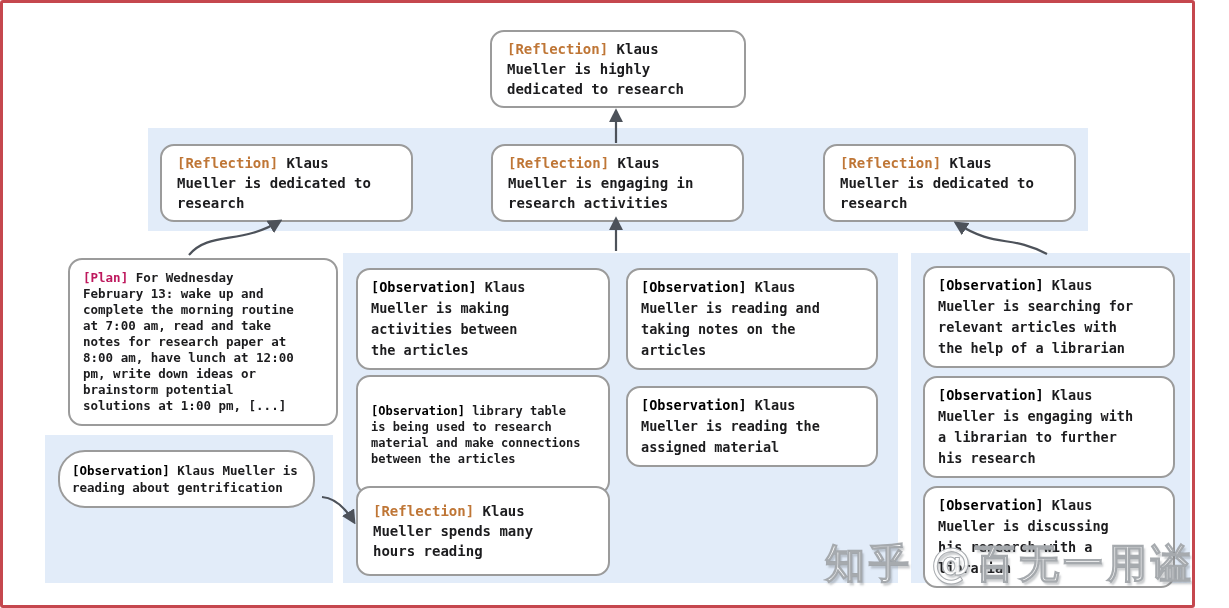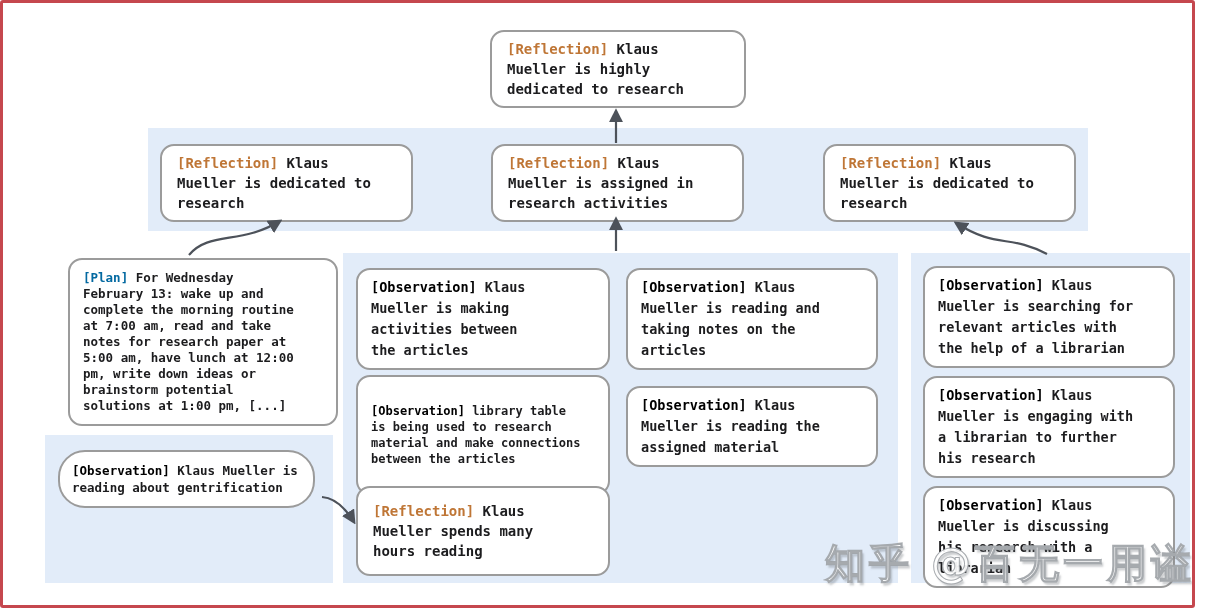--- a/index.html
+++ b/index.html
@@ -36,21 +36,21 @@
   }
   .lg { font-size: 14px;   line-height: 20px; padding: 7px 15px; }
   .md { font-size: 13.5px; line-height: 21px; padding: 7px 13px; }
   .sm { font-size: 12.5px; line-height: 17px; padding: 10px 12px; }
   .xs { font-size: 12px;   line-height: 16px; padding: 26px 13px; }
   .plan-size { font-size: 12.5px; line-height: 16px; padding: 10px 13px; }
   .pad-lg { padding-top: 13px; padding-bottom: 13px; }
 
   .kind-reflection .tag  { color: #bf7636; }
   .kind-observation .tag { color: #000000; }
-  .kind-plan .tag        { color: #0369a1; }
+  .kind-plan .tag        { color: #be185d; }
 
   #n0  { left:487px; top:27px;  width:256px; }
   #n1  { left:157px; top:141px; width:253px; }
   #n2  { left:488px; top:141px; width:253px; }
   #n3  { left:820px; top:141px; width:253px; }
   #n4  { left:65px;  top:255px; width:270px; }
   #n5  { left:55px;  top:447px; width:257px;border-radius:27px; }
   #n6  { left:55px;  top:517px; width:257px; }
   #n7  { left:353px; top:265px; width:254px; }
   #n8  { left:353px; top:372px; width:254px; }
@@ -102,33 +102,33 @@
 
   <div class="node lg kind-reflection" id="n0"><span class="tag">[Reflection]</span><span class="body"> Klaus
 Mueller is highly
 dedicated to research</span></div>
 
   <div class="node lg kind-reflection" id="n1"><span class="tag">[Reflection]</span><span class="body"> Klaus
 Mueller is dedicated to
 research</span></div>
 
   <div class="node lg kind-reflection" id="n2"><span class="tag">[Reflection]</span><span class="body"> Klaus
-Mueller is assigned in
+Mueller is engaging in
 research activities</span></div>
 
   <div class="node lg kind-reflection" id="n3"><span class="tag">[Reflection]</span><span class="body"> Klaus
 Mueller is dedicated to
 research</span></div>
 
   <div class="node plan-size kind-plan" id="n4"><span class="tag">[Plan]</span><span class="body"> For Wednesday
 February 13: wake up and
 complete the morning routine
 at 7:00 am, read and take
 notes for research paper at
-5:00 am, have lunch at 12:00
+8:00 am, have lunch at 12:00
 pm, write down ideas or
 brainstorm potential
 solutions at 1:00 pm, [...]</span></div>
 
   <div class="node sm kind-observation" id="n5"><span class="tag">[Observation]</span><span class="body"> Klaus Mueller is
 reading about gentrification</span></div>
 
 
   <div class="node md kind-observation" id="n7"><span class="tag">[Observation]</span><span class="body"> Klaus
 Mueller is making

